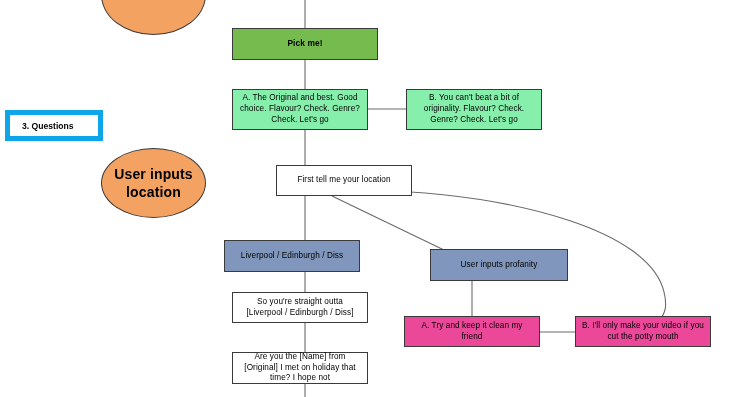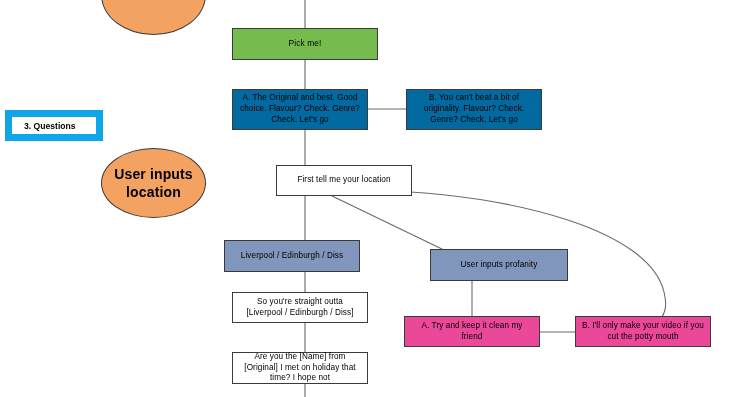--- a/index.html
+++ b/index.html
@@ -37,45 +37,45 @@
     font-size: 8.2px;
     line-height: 1.32;
     padding: 2px 5px;
     letter-spacing: 0.01em;
   }
   .node-white {
     background: #ffffff;
   }
   .node-green {
     background: #76bb4e;
-    font-weight: normal;
+    font-weight: bold;
     font-size: 8.4px;
   }
   .node-yellow {
-    background: #0369a1;
+    background: #86efac;
   }
   .node-blue {
     background: #8096bc;
   }
   .node-red {
     background: #ec4899;
     color: #000000;
   }
   .node-ellipse {
     background: #f4a261;
     border: 1px solid #3a3a3a;
     border-radius: 50%;
     font-weight: bold;
     font-size: 14px;
   }
   .section-label {
     position: absolute;
     box-sizing: border-box;
     background: #ffffff;
-    border: 7px solid #0ea5e9;
+    border: 5px solid #0ea5e9;
     display: flex;
     align-items: center;
     justify-content: flex-start;
     padding-left: 12px;
     font-size: 8.6px;
     font-weight: bold;
     color: #000000;
   }
 </style>
 </head>

